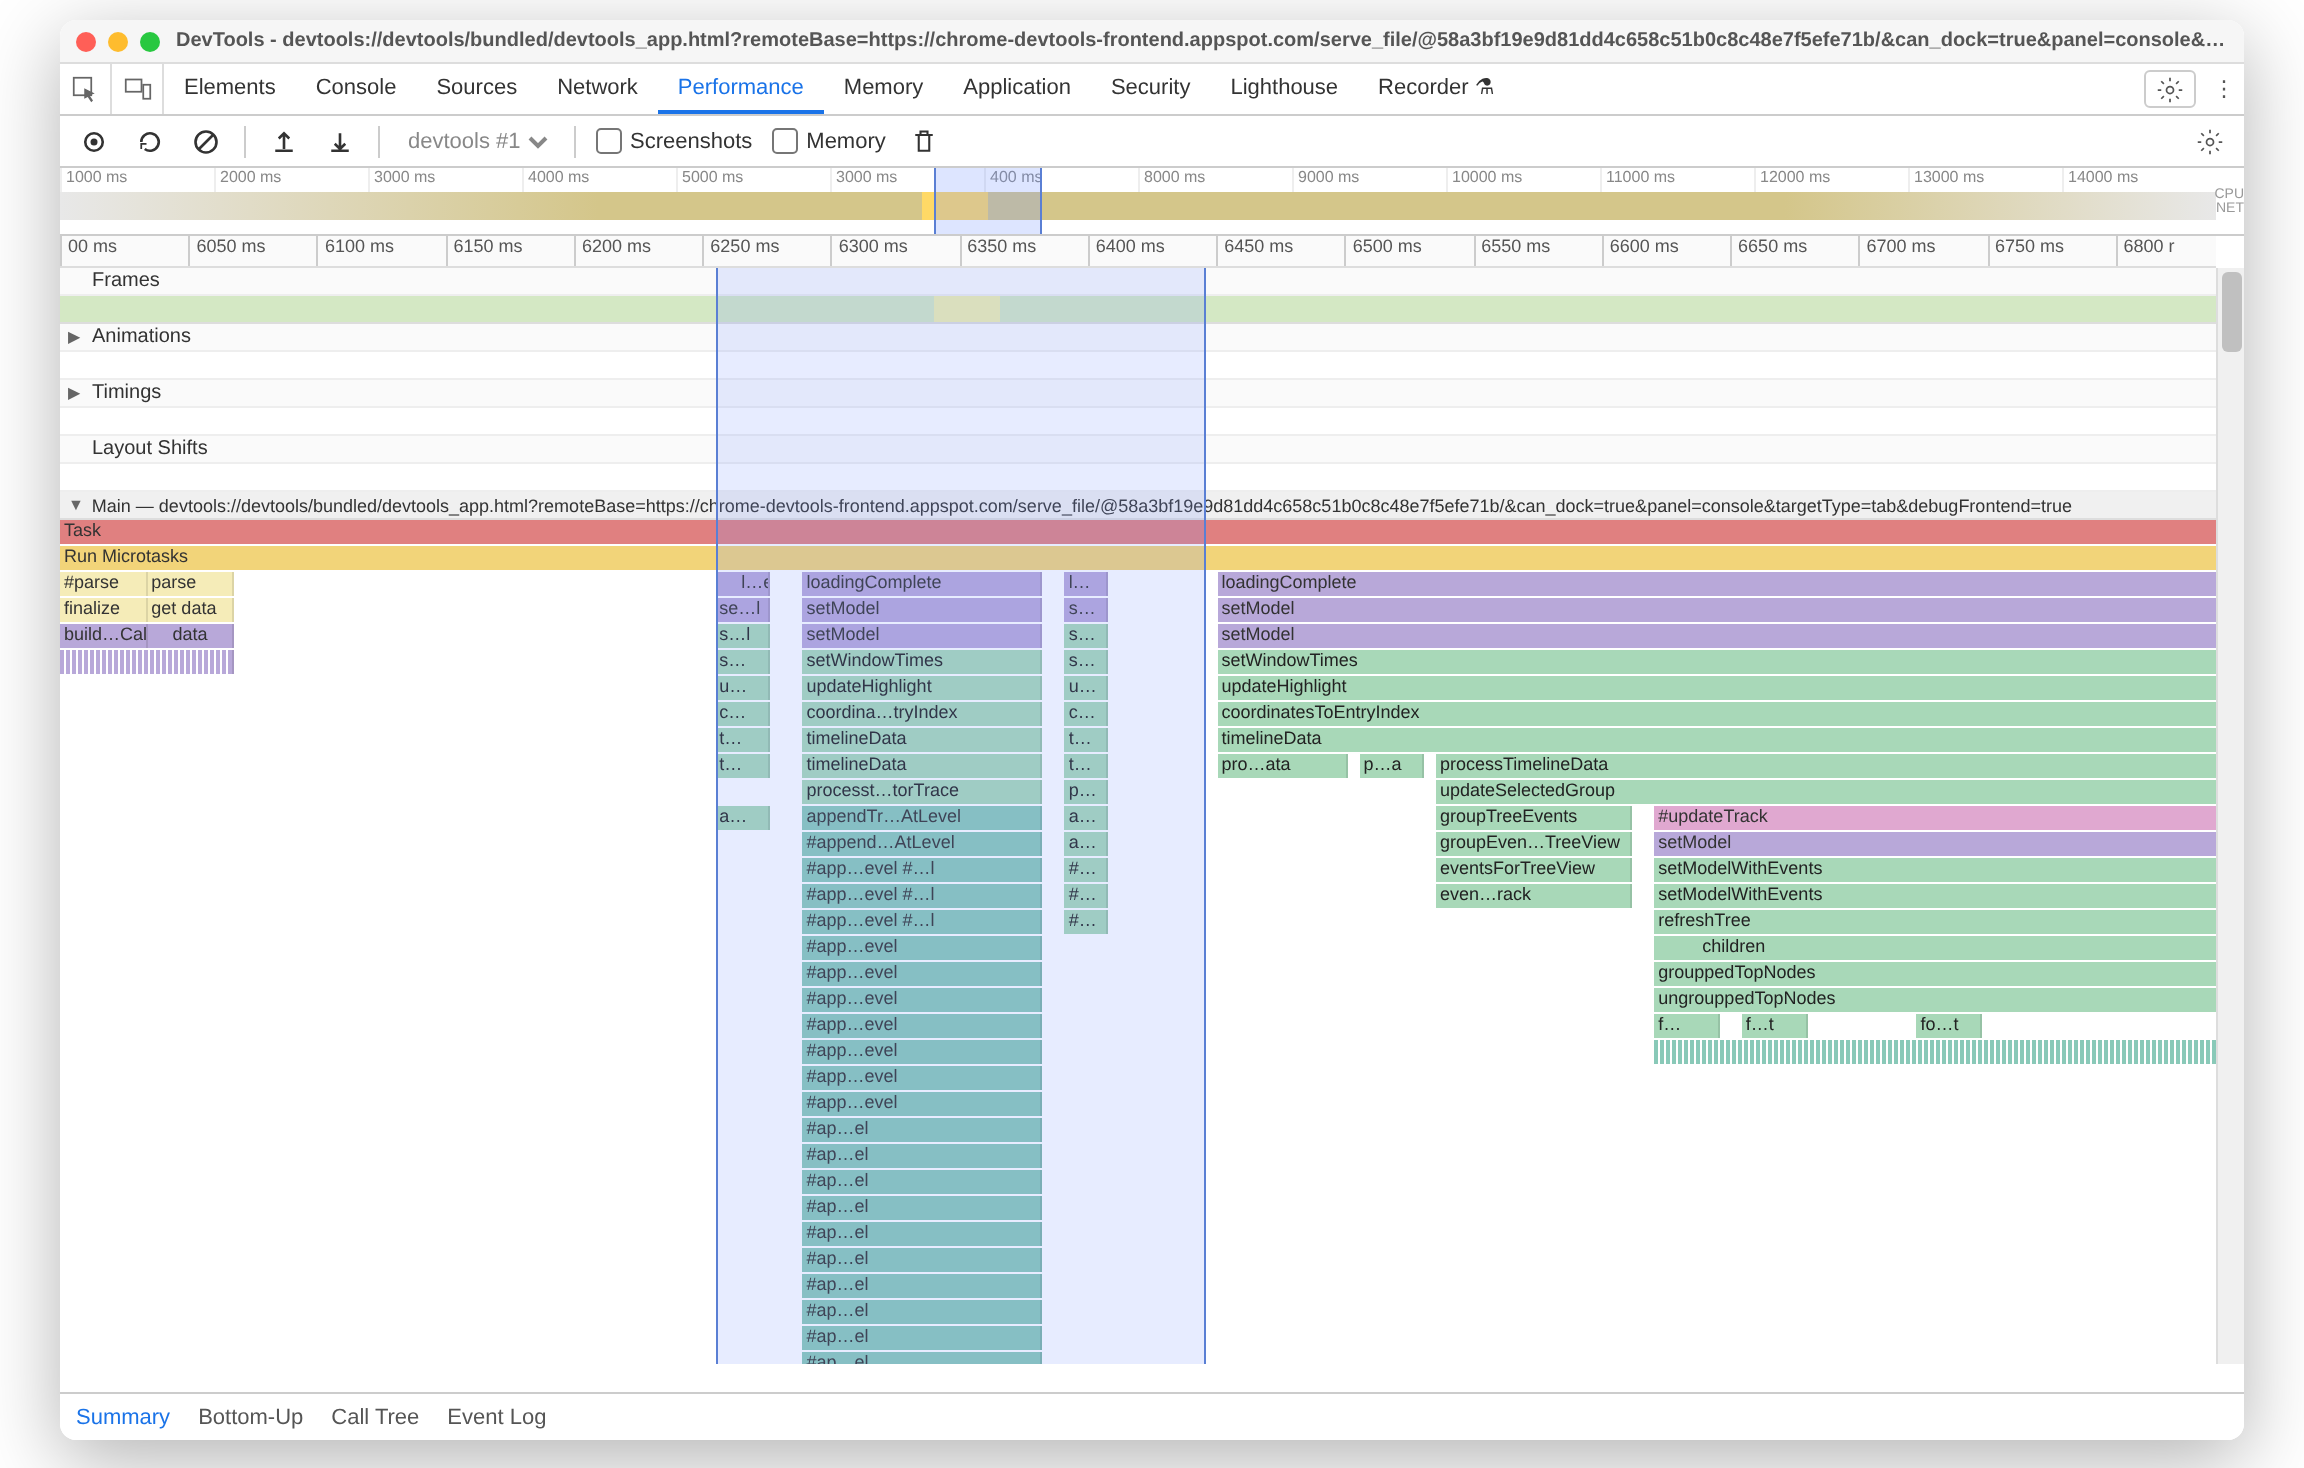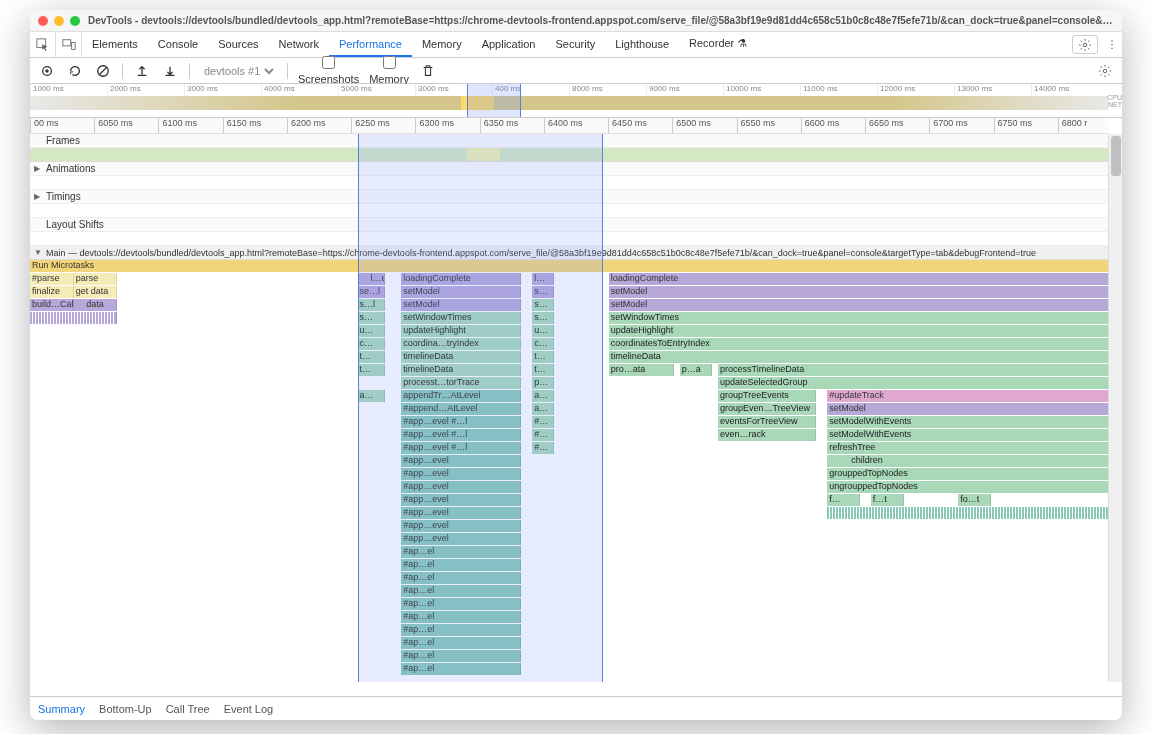--- a/index.html
+++ b/index.html
@@ -18,21 +18,21 @@
 .tab { padding: 0 10px; display: flex; align-items: center; color: #333; cursor: pointer; border-bottom: 2px solid transparent; }
 .tab.active { color: #1a73e8; border-bottom-color: #1a73e8; }
 .tabs-spacer { flex: 1; }
 .gear-box { width: 26px; display: flex; align-items: center; justify-content: center; border: 1px solid #ccc; border-radius: 3px; margin: 3px 4px; color: #555; cursor: pointer; }
 .menu-dots { width: 20px; display: flex; align-items: center; justify-content: center; color: #555; cursor: pointer; }
 
 .toolbar { height: 26px; border-bottom: 1px solid #ccc; display: flex; align-items: center; padding: 0 8px; gap: 10px; font-size: 11px; }
 .tb-btn { display: flex; align-items: center; justify-content: center; width: 18px; height: 18px; color: #555; cursor: pointer; }
 .dropdown { color: #888; border: none; background: none; font-size: 11px; cursor: pointer; }
 .divider { width: 1px; height: 16px; background: #ccc; }
-.cb-label { display: flex; align-items: center; gap: 4px; color: #333; cursor: pointer; flex-direction: column; }
+.cb-label { display: flex; align-items: center; gap: 4px; color: #333; cursor: pointer; }
 .cb-label input { cursor: pointer; }
 .toolbar-spacer { flex: 1; }
 .gear-right { color: #555; cursor: pointer; }
 
 .overview { position: relative; height: 34px; border-bottom: 1px solid #ccc; background: #fff; }
 .overview-cpu { position: absolute; top: 12px; left: 0; right: 14px; height: 14px; background: linear-gradient(to right, #e8e8e8 0%, #d4c68a 25%, #d4c68a 80%, #e8e8e8 100%); }
 .overview-cpu::before { content:""; position:absolute; left:40%; width:3%; top:0; bottom:0; background:#ffd966; }
 .overview-selection { position: absolute; top: 0; bottom: 0; background: rgba(120,150,255,0.25); border-left: 1px solid #5a7fd4; border-right: 1px solid #5a7fd4; }
 .overview-ticks { position: absolute; top: 0; left: 0; right: 14px; height: 12px; display: flex; font-size: 8px; color: #888; }
 .ov-tick { flex: 1; padding-left: 2px; border-left: 1px solid #eee; white-space: nowrap; }
@@ -251,20 +251,23 @@
       </div>
     <div class="track-body ls-track"></div>
 
     <div class="main-header">
         <span style="font-size:8px;margin-right:4px;color:#666">▼</span>
         <span>Main — devtools://devtools/bundled/devtools_app.html?remoteBase=https://chrome-devtools-frontend.appspot.com/serve_file/@58a3bf19e9d81dd4c658c51b0c8c48e7f5efe71b/&amp;can_dock=true&amp;panel=console&amp;targetType=tab&amp;debugFrontend=true</span>
       </div>
 
     <div id="flame-rows">
         <div class="bar-row">
+          <div class="bar c-task" style="left: 0%; width: 100%;">Task</div>
+        </div>
+        <div class="bar-row">
           <div class="bar c-micro" style="left: 0%; width: 100%;">Run Microtasks</div>
         </div>
         <div class="bar-row">
           <div class="bar c-yellow" style="left: 0%; width: 4%;">#parse</div>
           <div class="bar c-yellow" style="left: 4%; width: 4%;">parse</div>
           <div class="bar c-purple" style="left: 30%; width: 2.5%; padding-left: 13px;">l…e</div>
           <div class="bar c-purple" style="left: 34%; width: 11%;">loadingComplete</div>
           <div class="bar c-purple" style="left: 46%; width: 2%;">l…</div>
           <div class="bar c-purple" style="left: 53%; width: 47%;">loadingComplete</div>
         </div>

